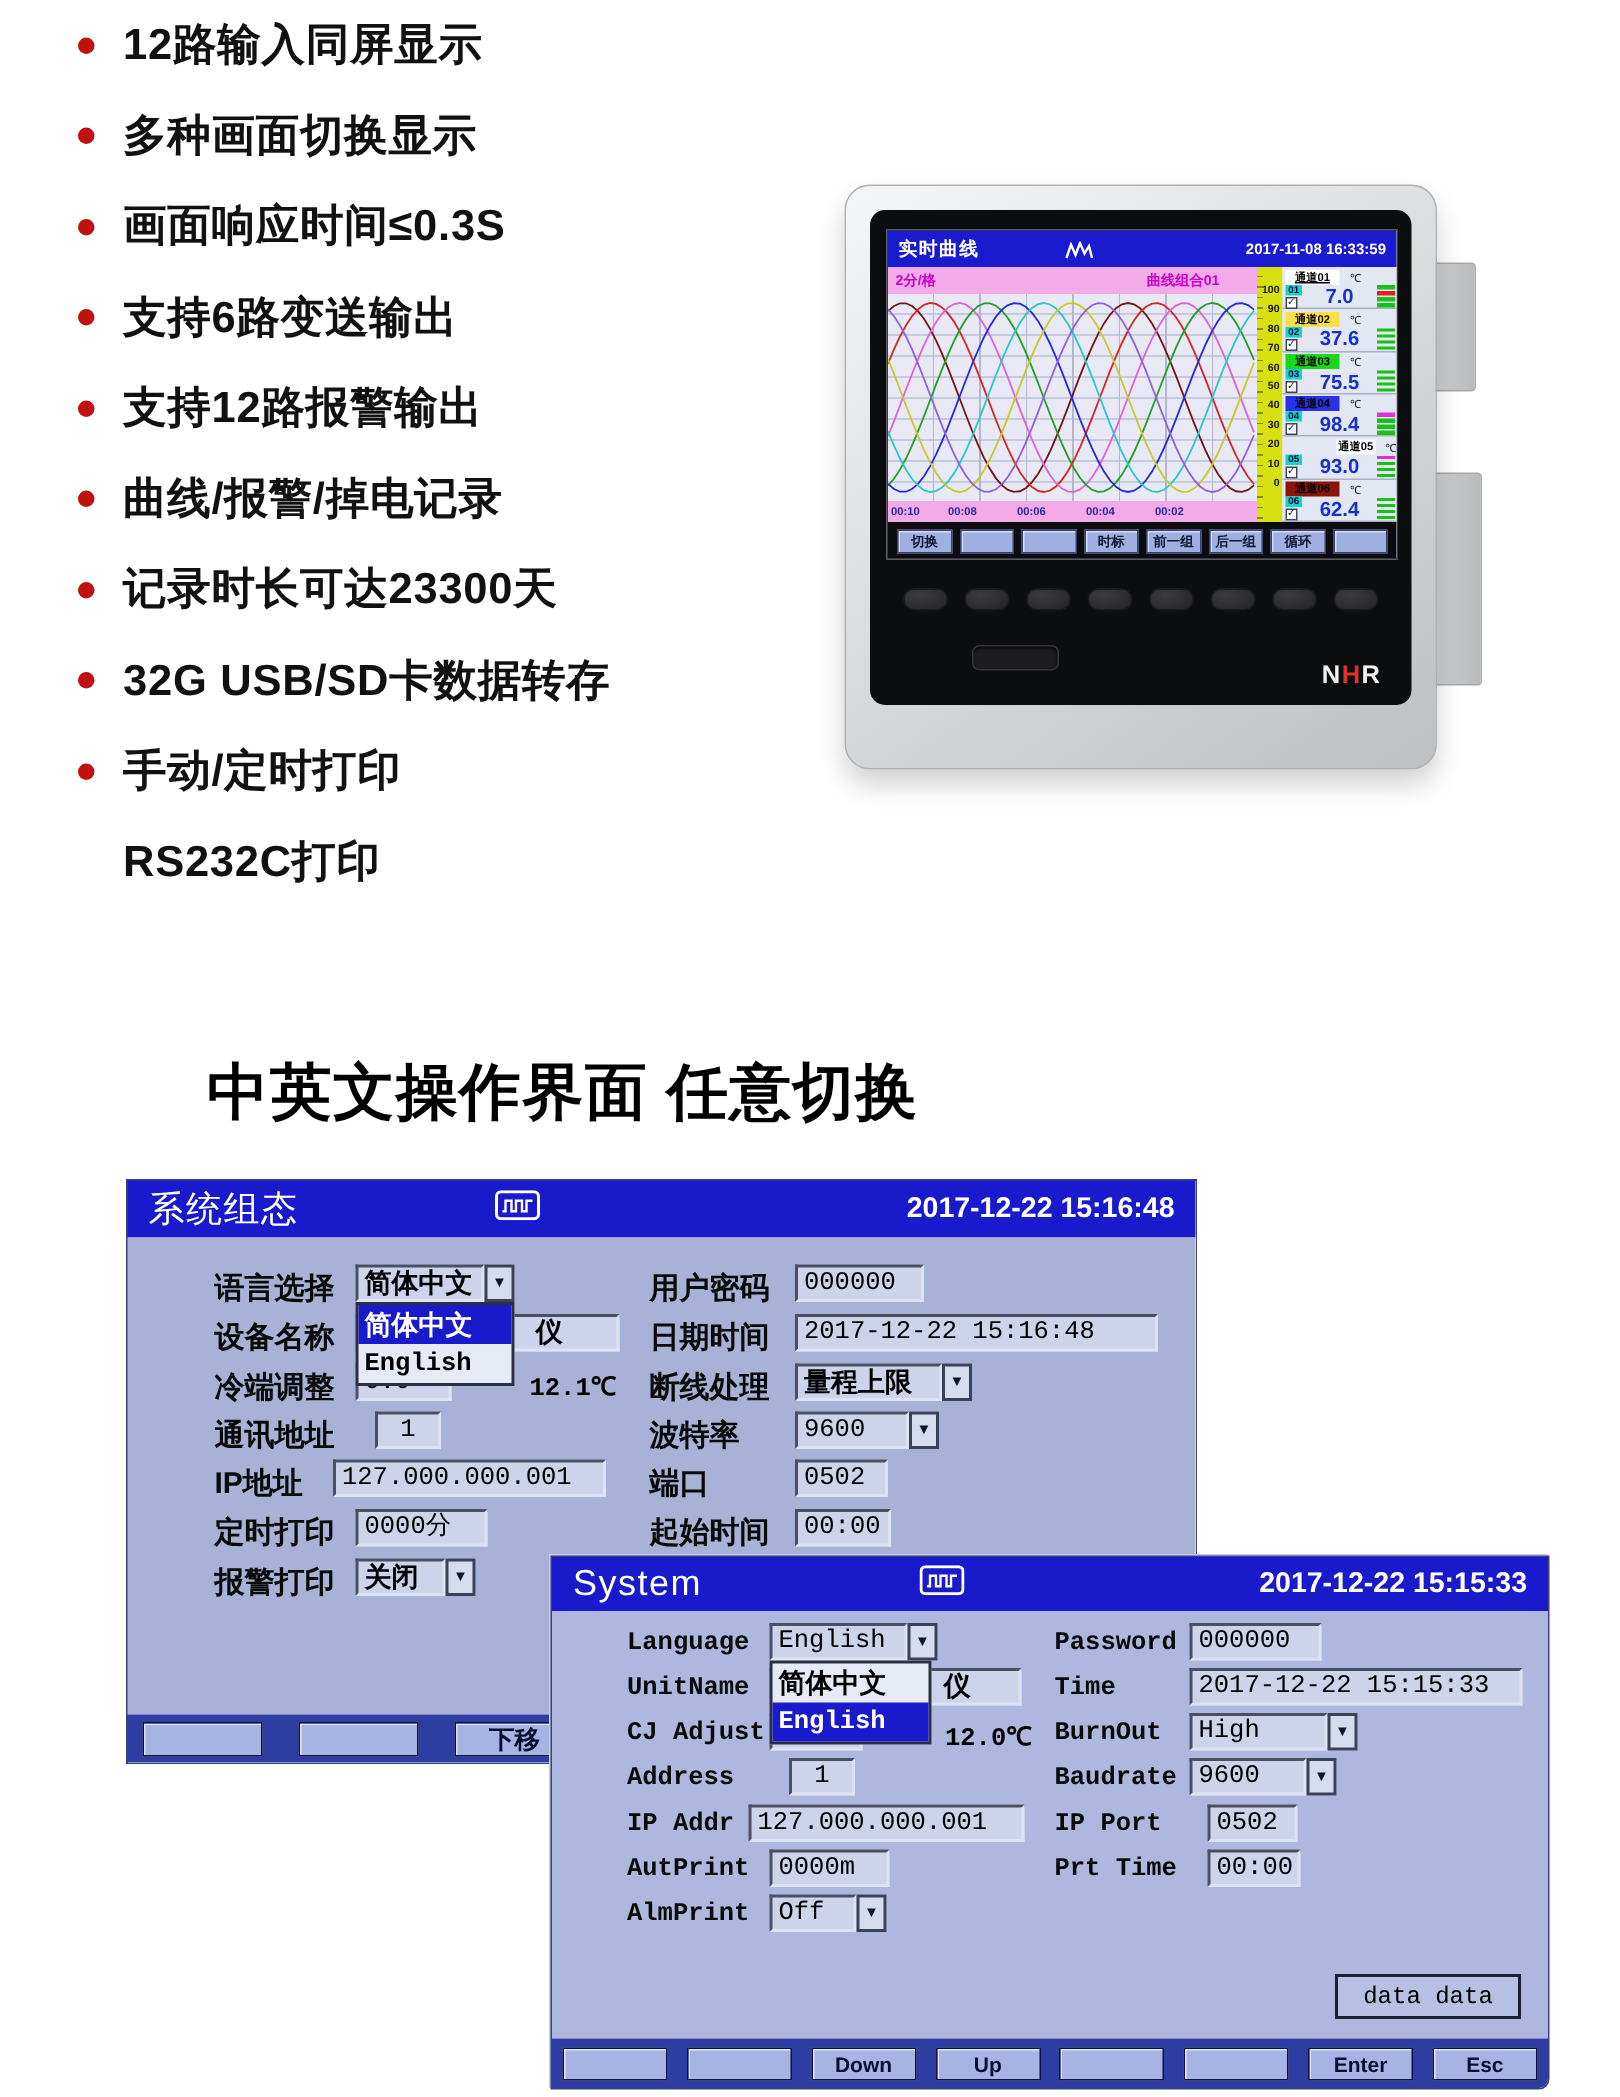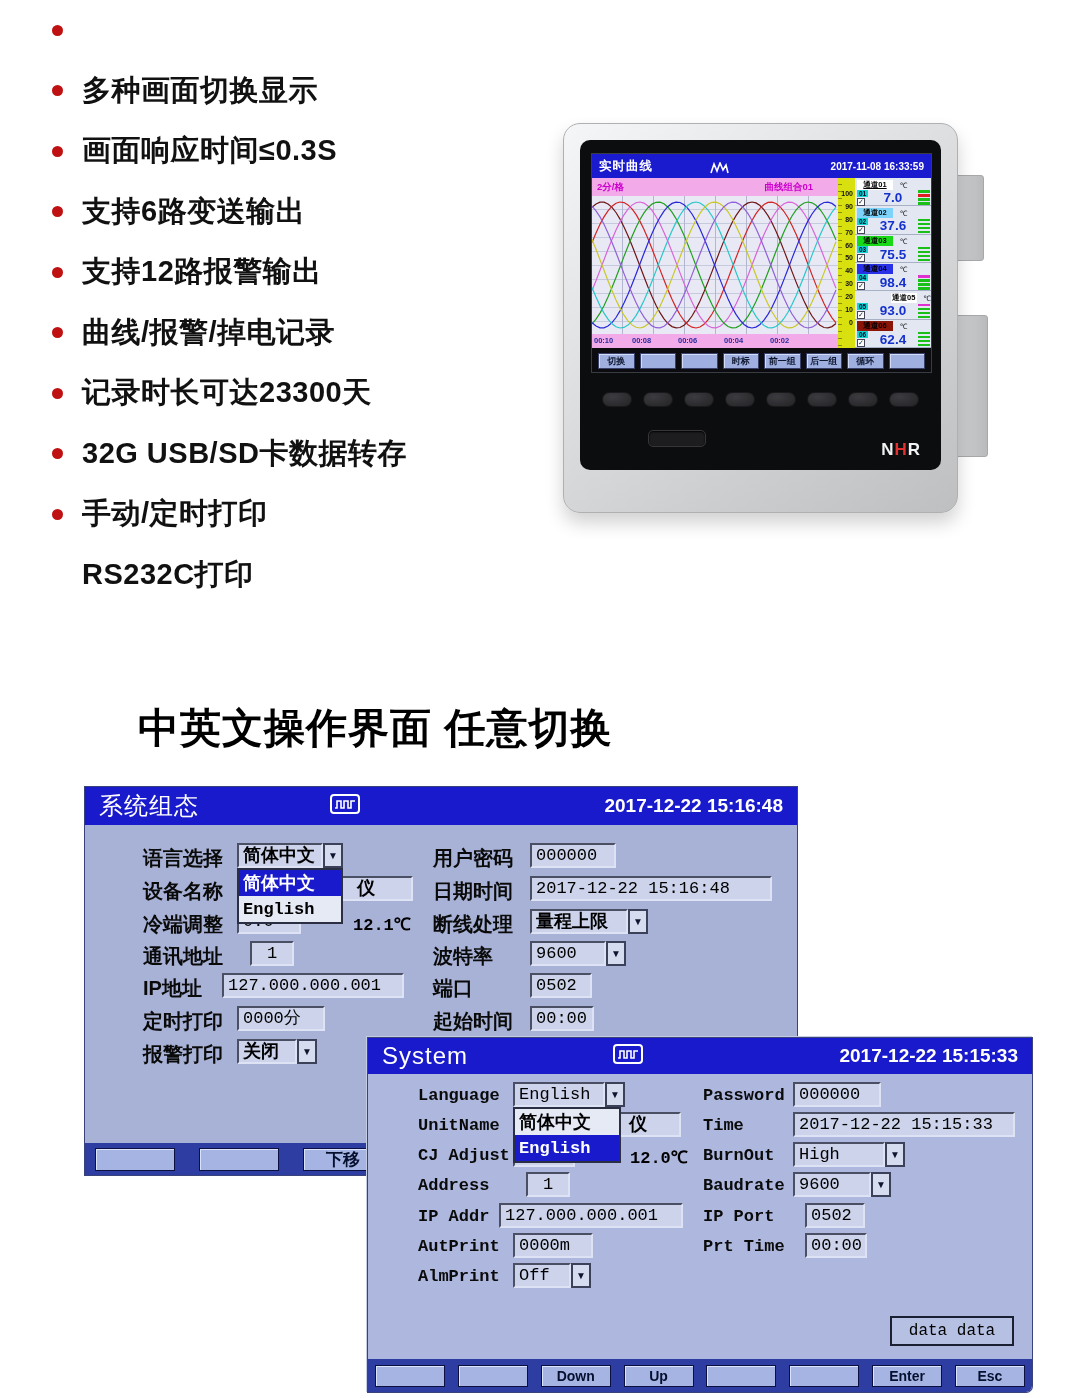--- a/index.html
+++ b/index.html
@@ -111,20 +111,21 @@
               display:flex; align-items:center; justify-content:center; }
 </style>
 </head>
 <body>
 
 <div class="page">
 
   <ul class="features">
     <li>
         <span class="dot"></span>
+        <span class="ftext">12路输入同屏显示</span>
       </li>
     <li>
         <span class="dot"></span>
         <span class="ftext">多种画面切换显示</span>
       </li>
     <li>
         <span class="dot"></span>
         <span class="ftext">画面响应时间≤0.3S</span>
       </li>
     <li>
@@ -228,21 +229,21 @@
                     <span class="bars">
                       <span class="bar" style="background: rgb(24, 192, 24);"></span>
                       <span class="bar" style="background: rgb(224, 32, 32);"></span>
                       <span class="bar" style="background: rgb(24, 192, 24);"></span>
                       <span class="bar" style="background: rgb(24, 192, 24);"></span>
                     </span>
                   </div>
               </div>
               <div class="chb">
                 <div class="chr1">
-                    <span class="chname" style="background: #7dd3fc;">通道02</span>
+                    <span class="chname" style="background: #fde047;">通道02</span>
                     <span class="chunit">℃</span>
                   </div>
                 <div class="chr2">
                     <span class="chidcol">
                       <span class="chid">02</span>
                       <span class="chk">✓</span>
                     </span>
                     <span class="chval">37.6</span>
                     <span class="bars">
                       <span class="bar" style="background: rgb(24, 192, 24);"></span>

